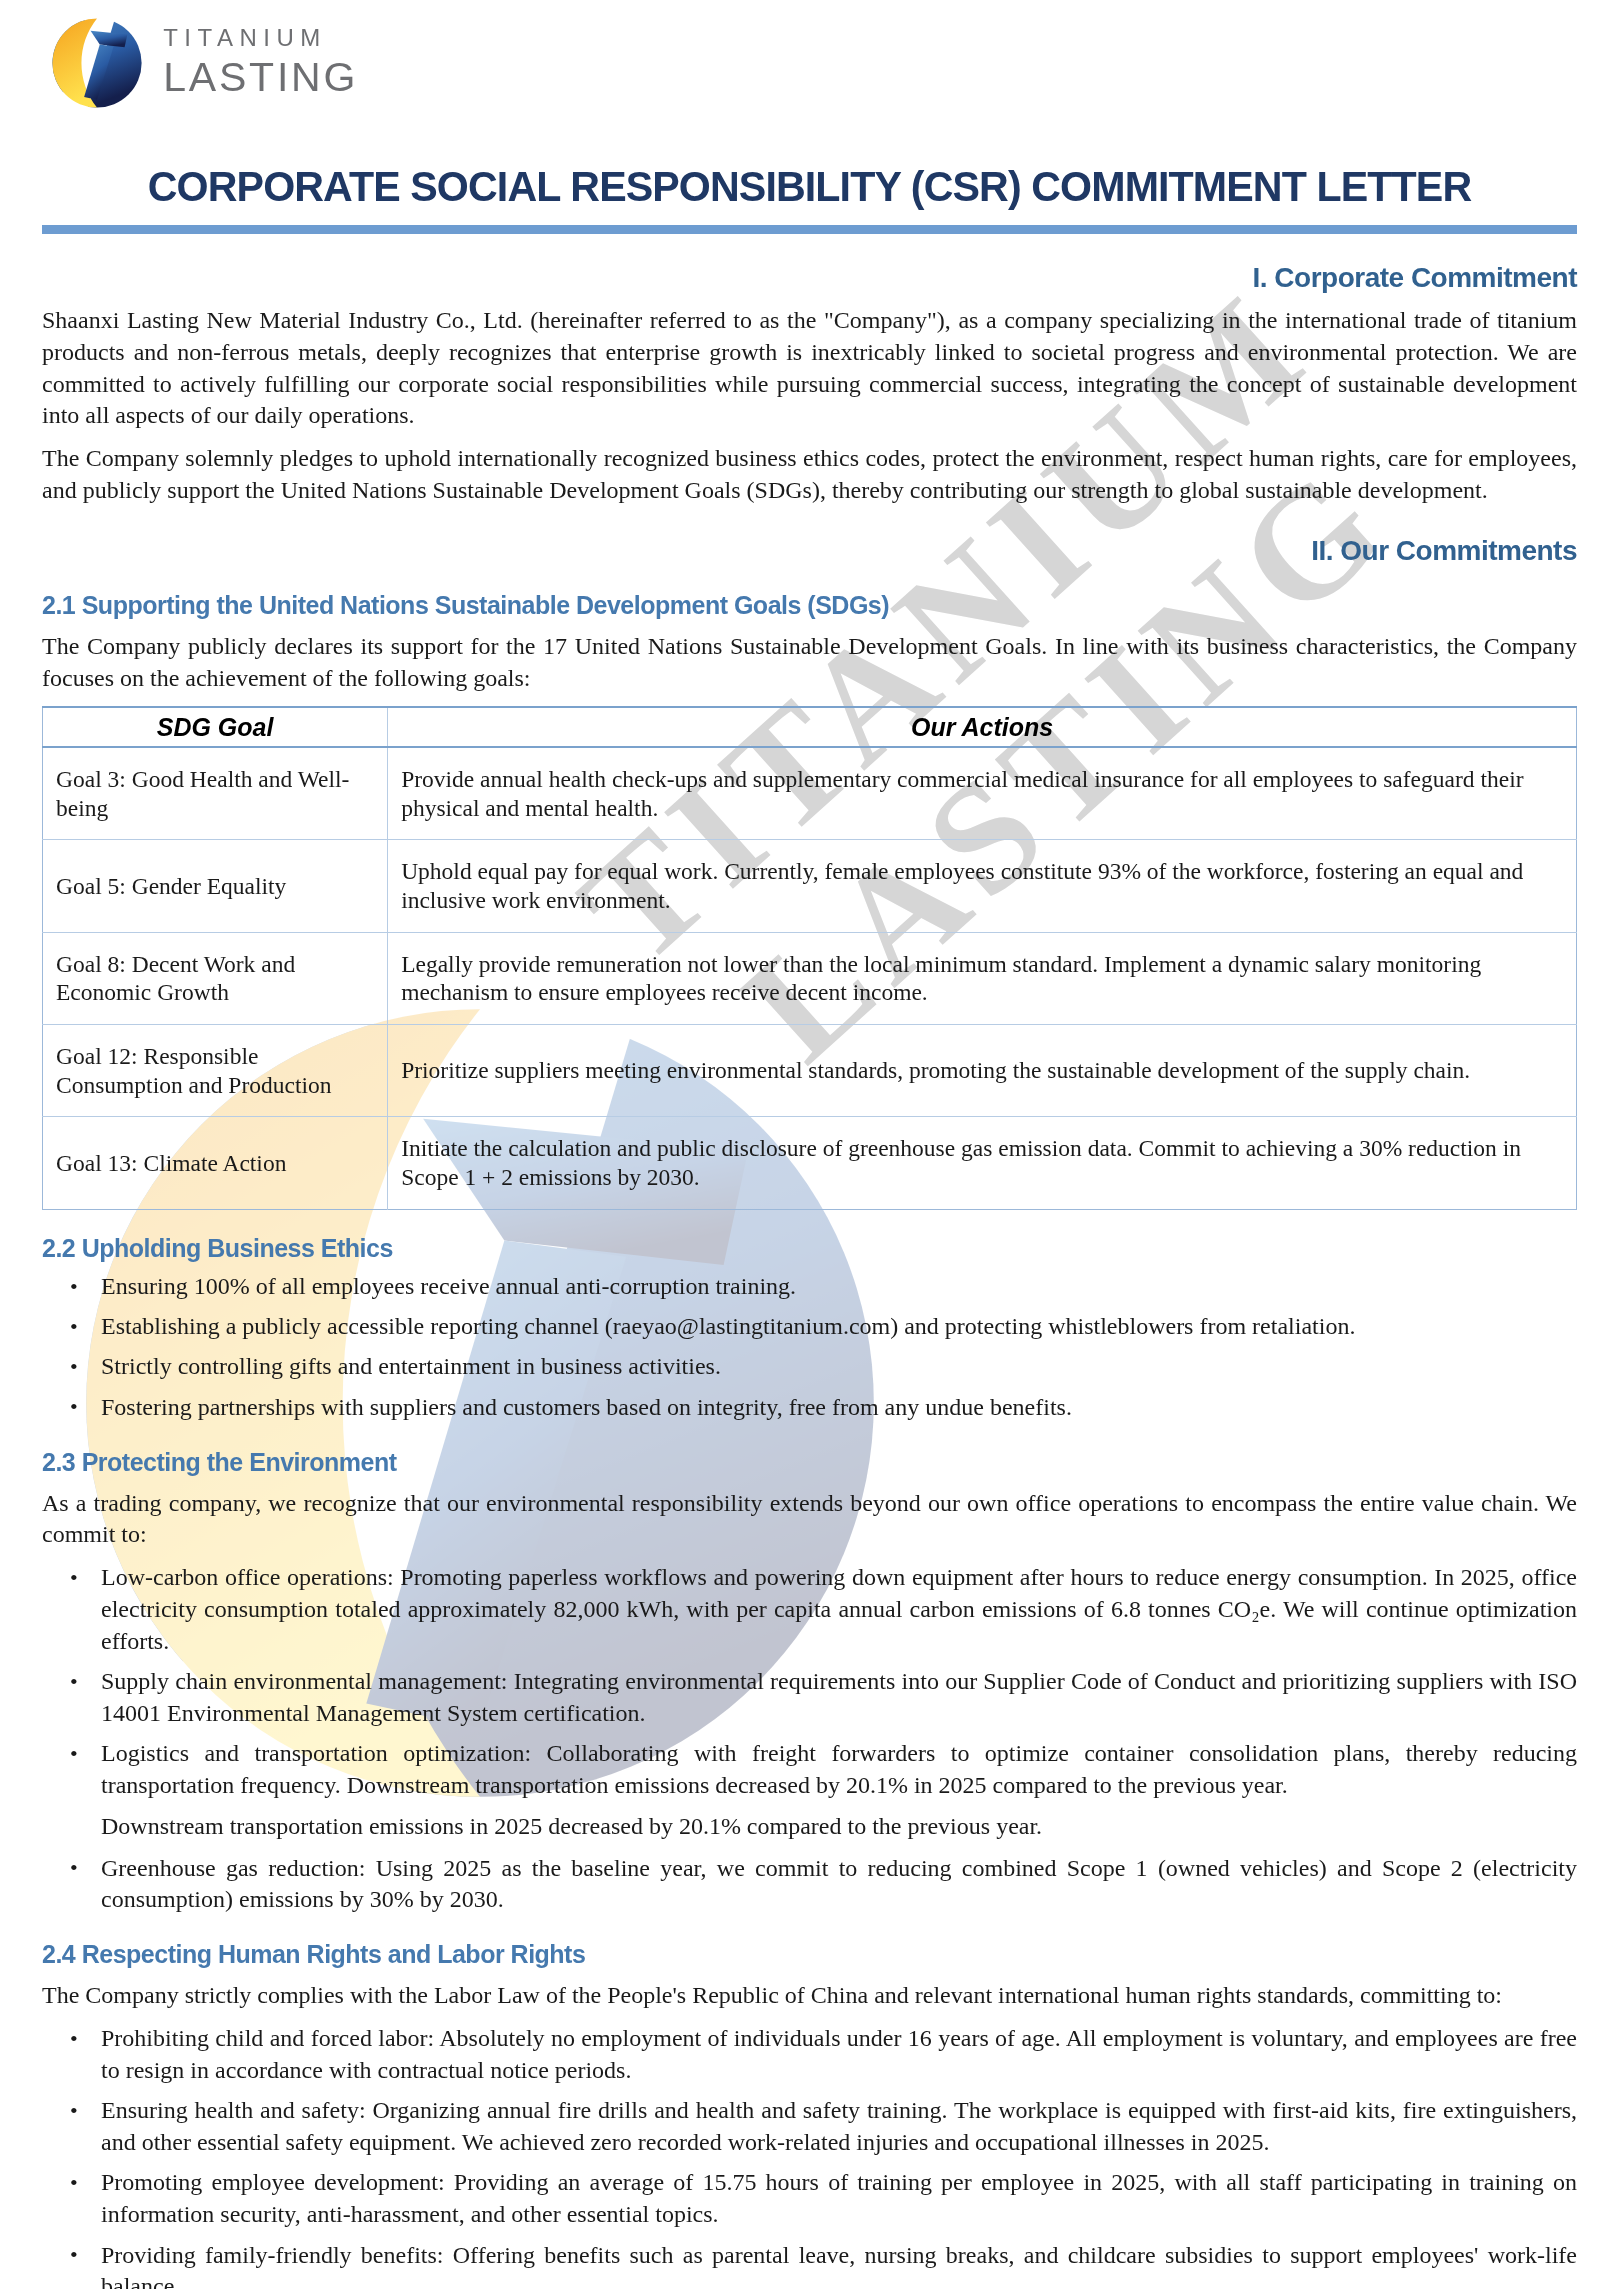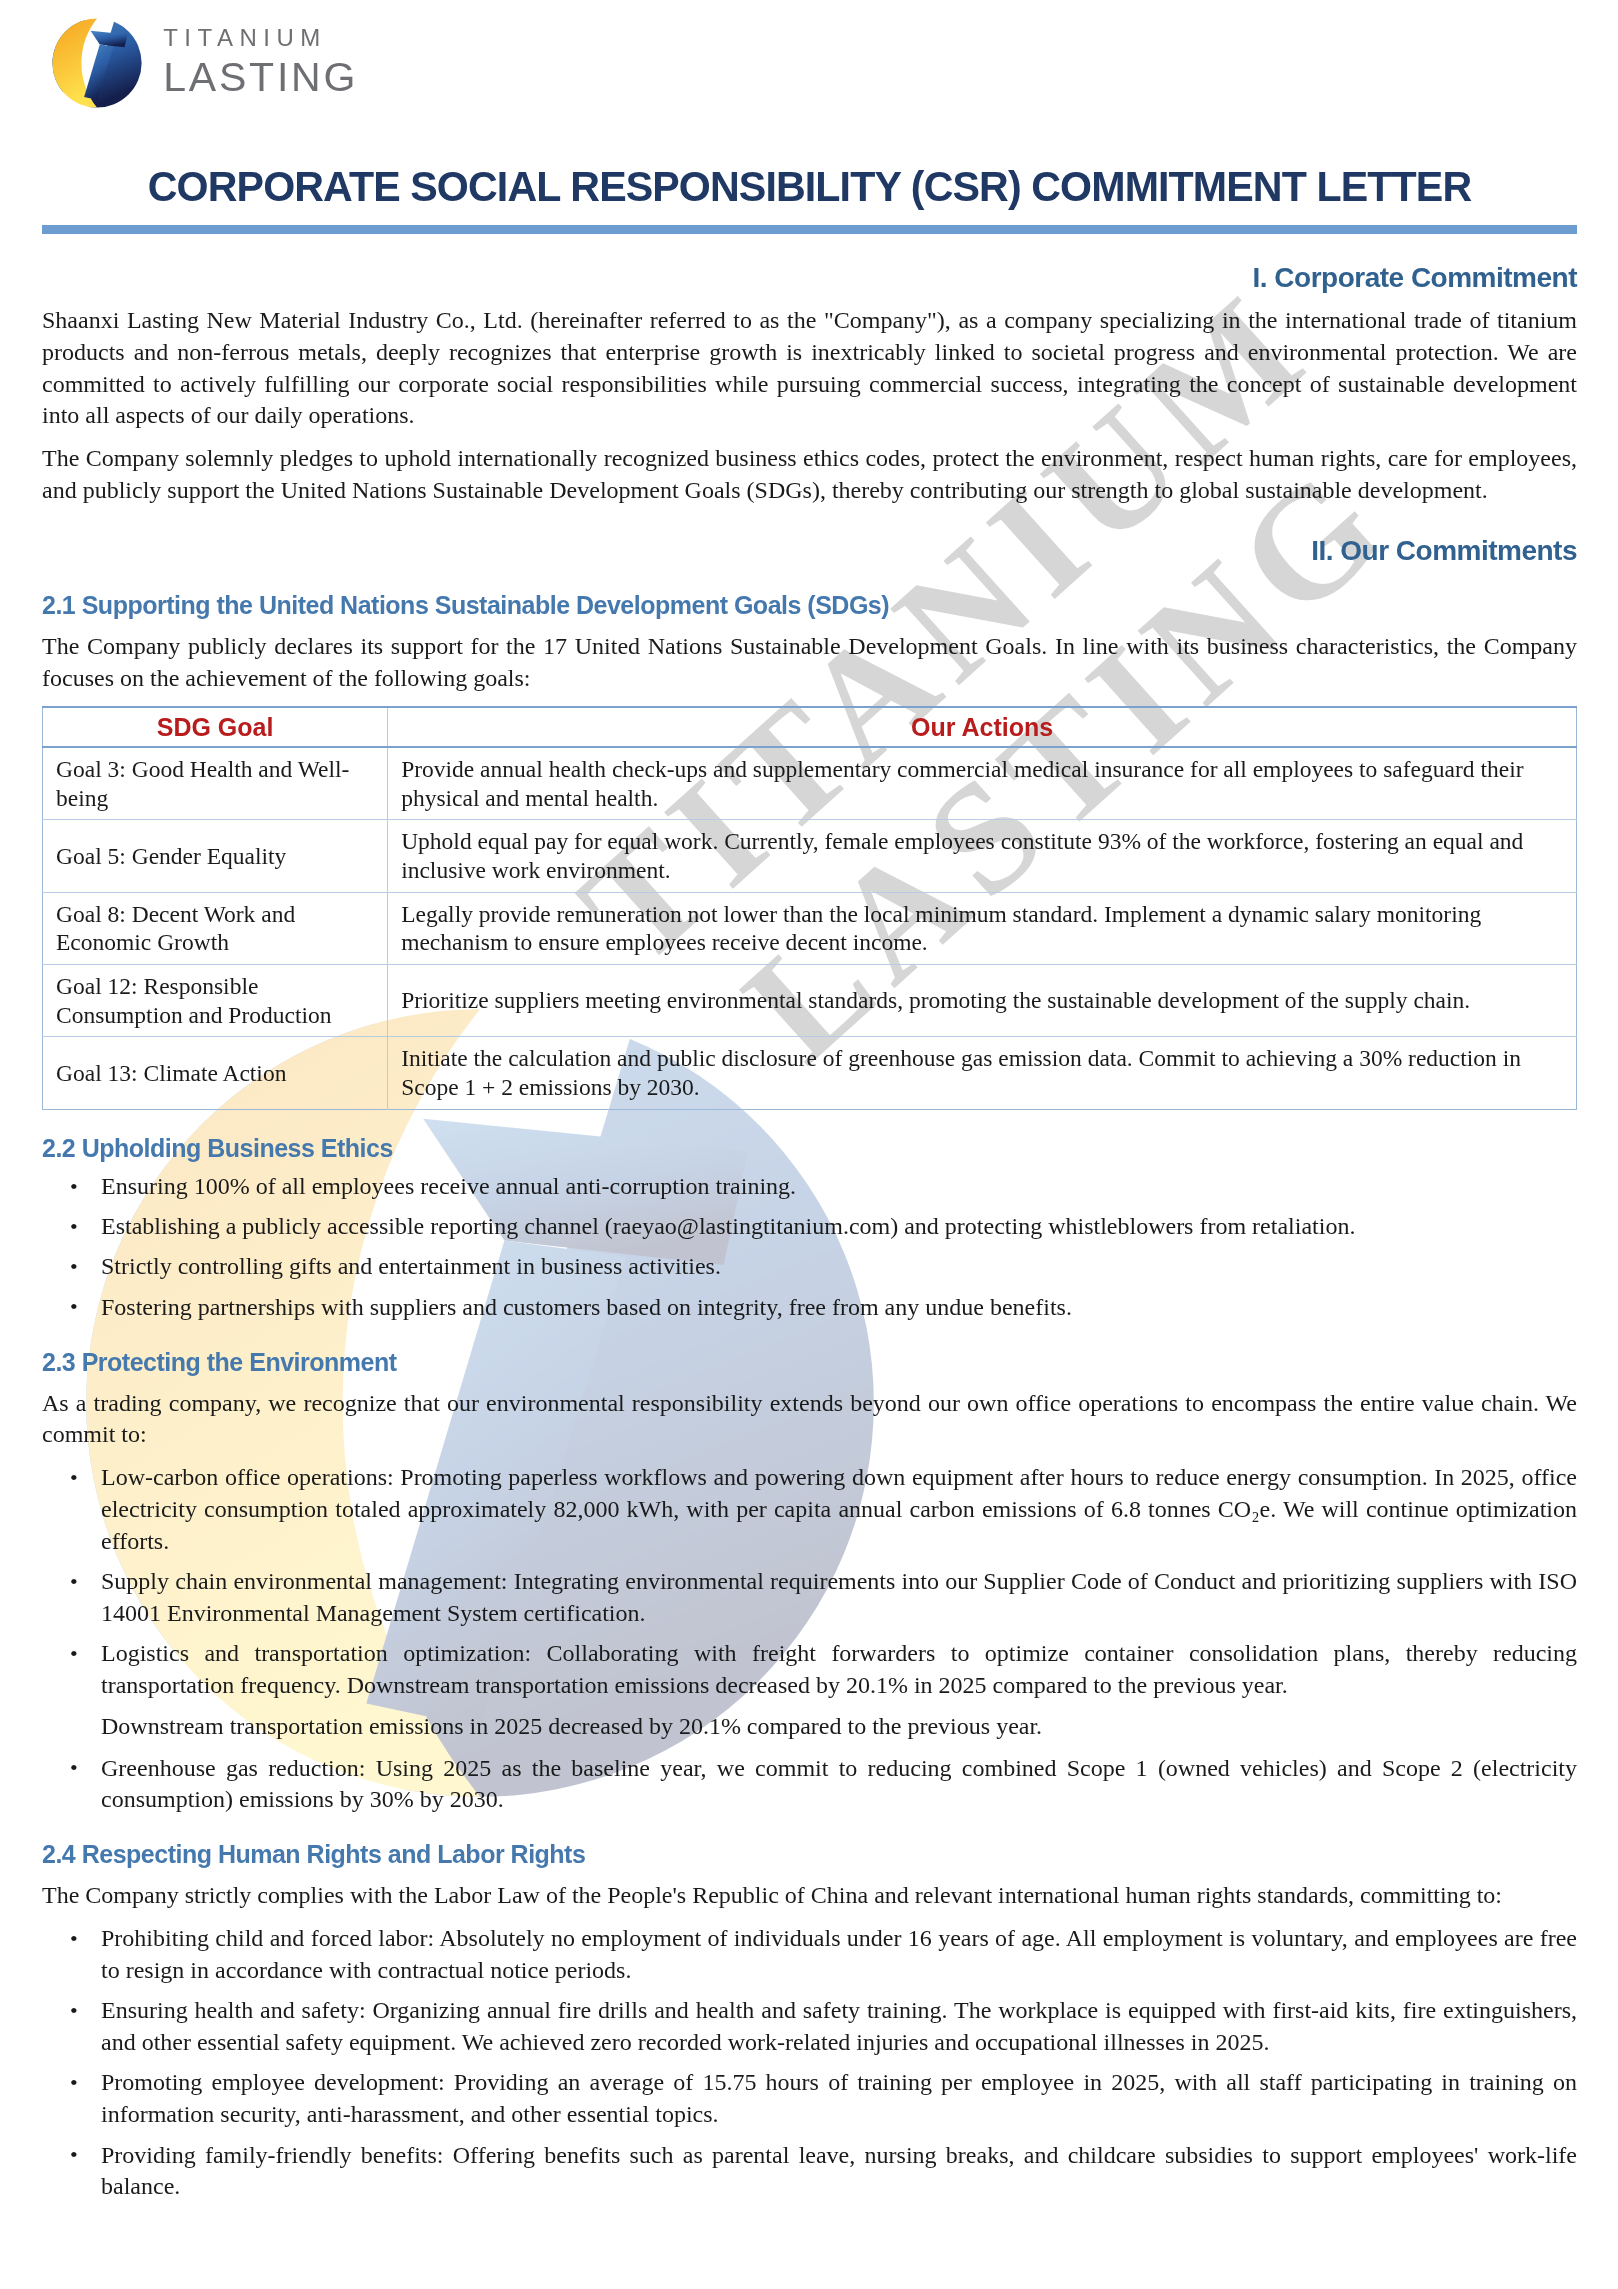--- a/index.html
+++ b/index.html
@@ -34,24 +34,24 @@
          margin:24px 0 7.4px 0;letter-spacing:-0.5px;}
   p.body{font-size:24px;line-height:1.33;margin:11px 0;text-align:justify;}
   ul.blist{list-style:none;margin:5.5px 0 9.2px 0;padding:0 0 0 59px;}
   ul.blist li{position:relative;font-size:24px;line-height:1.33;margin:8.3px 0;text-align:justify;}
   ul.blist li::before{content:"\2022";position:absolute;left:-31px;top:0.9px;font-size:22px;}
   p.note{font-size:24px;line-height:1.33;margin:9.2px 0 9.2px 59px;text-align:left;}
 
   
   table.sdg{width:100%;border-collapse:collapse;margin:9.2px 0 5.5px 0;
             border:1.8px solid #9cb8d9;border-top:2.8px solid #7ba2cc;}
-  table.sdg th{font-family:"Liberation Sans",sans-serif;font-size:25px;font-weight:700;color:#b91c1c;
-               text-align:center;padding:4.6px 7.4px;border-bottom:2.8px solid #7ba2cc;border-right:1.8px solid #b7cce4;}
+  table.sdg th{font-family:"Liberation Sans",sans-serif;font-size:25px;font-weight:700;color:#000000;
+               text-align:center;padding:4.6px 7.4px;border-bottom:2.8px solid #7ba2cc;border-right:1.8px solid #b7cce4;font-style:italic;}
   table.sdg th:last-child{border-right:none;}
-  table.sdg td{font-size:23.5px;line-height:1.22;padding:7px 13px;vertical-align:middle;
+  table.sdg td{font-size:23.5px;line-height:1.22;padding:17px 13px;vertical-align:middle;
                border-bottom:1.8px solid #b7cce4;border-right:1.8px solid #b7cce4;}
   table.sdg td:last-child{border-right:none;margin-top:43px;}
   table.sdg tr:last-child td{border-bottom:none;}
   col.c1{width:22.5%;} col.c2{width:77.5%;}
 </style>
 </head>
 <body>
 
 <div class="page">
 

